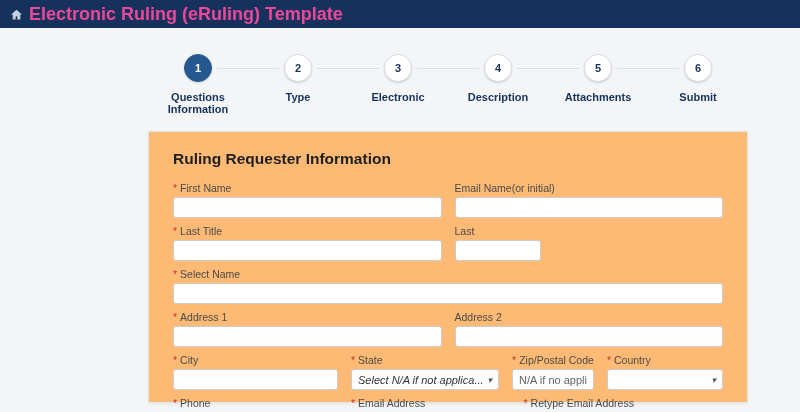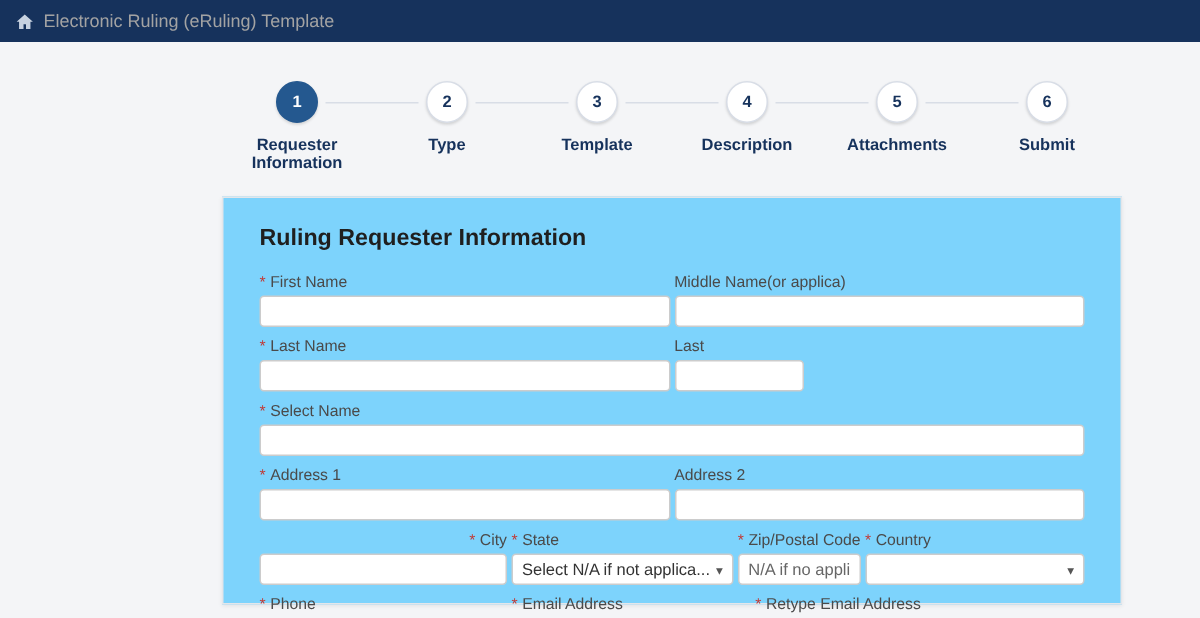--- a/index.html
+++ b/index.html
@@ -12,21 +12,21 @@
   
   .header {
     height: 28px;
     background: #16325c;
     display: flex;
     align-items: center;
     padding: 0 10px;
     gap: 6px;
   }
   .home-icon svg { width: 13px; height: 13px; fill: #c7d2e0; display: block; }
-  .header-title { color: #a3a3a3; font-size: 12px; font-weight: normal; }
+  .header-title { color: #ec4899; font-size: 18px; font-weight: bold; }
 
   
   .stepper { width: 600px; margin: 26px 0 0 148px; display: flex; }
   .step { flex: 1; display: flex; flex-direction: column; align-items: center; position: relative; cursor: pointer; }
   .step::before, .step::after { content: ""; position: absolute; top: 14px; height: 1px; background: #d8dde6; }
   .step::before { left: 0; right: calc(50% + 19px); }
   .step::after { left: calc(50% + 19px); right: 0; }
   .step:first-child::before { display: none; }
   .step:last-child::after { display: none; }
   .circle {
@@ -36,45 +36,45 @@
     display: flex; align-items: center; justify-content: center;
     box-shadow: 0 1px 2px rgba(0,0,0,0.15);
     z-index: 1;
   }
   .step.active .circle { background: #24588f; border-color: #24588f; color: #fff; }
   .step-label { margin-top: 9px; font-size: 11px; font-weight: bold; color: #16325c; text-align: center; }
 
   
   .card {
     width: 600px; margin: 16px 0 0 148px;
-    background: #7dd3fc;
+    background: #fdba74;
     border: 1px solid #e4e6ea;
     box-shadow: 0 1px 3px rgba(0,0,0,0.08);
     padding: 18px 24px;
     height: 272px;
   }
   .form-title { font-size: 15.5px; font-weight: bold; color: #1f1f1f; margin-bottom: 14px; }
 
-  .row { display: flex; gap: 3px; margin-bottom: 7px; }
+  .row { display: flex; gap: 13px; margin-bottom: 7px; }
   .field { display: flex; flex-direction: column; }
   .field label { font-size: 10.5px; color: #4a4a4a; margin-bottom: 3px; white-space: nowrap; }
   .req { color: #c23934; margin-right: 3px; }
   .input, .select {
     height: 21px; border: 1px solid #cccccc; border-radius: 3px;
     background: #fff; font-size: 11px; padding: 0 6px;
     font-family: inherit; color: #333; width: 100%;
   }
   .input::placeholder { color: #666; }
   .input-small { width: 86px; }
-  .select { display: flex; align-items: center; justify-content: space-between; cursor: pointer; }
+  .select { display: flex; align-items: center; justify-content: space-between; cursor: pointer; font-style: italic; }
   .select-text { font-size: 11px; color: #333; white-space: nowrap; overflow: hidden; }
   .chevron-icon { font-size: 9px; color: #555; margin-left: 4px; flex: 0 0 auto; }
 
   .w-full { flex: 1; }
-  .f-city  { flex: 0 0 30%; align-items: flex-end; }
+  .f-city  { flex: 0 0 30%; }
   .f-state { flex: 0 0 22%; }
   .f-zip   { flex: 0 0 14.5%; }
   .f-country { flex: 1; }
   .f-phone { flex: 0 0 30%; }
   .f-email { flex: 0 0 29%; justify-content: center; }
   .f-retype { flex: 1; }
 </style>
 </head>
 <body>
 
@@ -83,29 +83,29 @@
     <svg viewBox="0 0 24 24">
         <path d="M12 3l10 9h-3v9h-5.5v-6h-3v6H5v-9H2z"></path>
       </svg>
   </span>
   <span class="header-title">Electronic Ruling (eRuling) Template</span>
 </div>
 
 <div class="stepper">
   <div class="step active">
     <div class="circle">1</div>
-    <div class="step-label">Requester Information</div>
+    <div class="step-label">Questions Information</div>
   </div>
   <div class="step">
     <div class="circle">2</div>
     <div class="step-label">Type</div>
   </div>
   <div class="step">
     <div class="circle">3</div>
-    <div class="step-label">Template</div>
+    <div class="step-label">Electronic</div>
   </div>
   <div class="step">
     <div class="circle">4</div>
     <div class="step-label">Description</div>
   </div>
   <div class="step">
     <div class="circle">5</div>
     <div class="step-label">Attachments</div>
   </div>
   <div class="step">
@@ -116,28 +116,28 @@
 
 <div class="card">
   <div class="form-title">Ruling Requester Information</div>
 
   <div class="row">
     <div class="field w-full">
       <label><span class="req">*</span><span>First Name</span></label>
       <input class="input" value="" style="">
     </div>
     <div class="field w-full">
-      <label><span>Middle Name(or applica)</span></label>
-      <input class="input" value="" style="">
-    </div>
-  </div>
-
-  <div class="row">
-    <div class="field w-full">
-      <label><span class="req">*</span><span>Last Name</span></label>
+      <label><span>Email Name(or initial)</span></label>
+      <input class="input" value="" style="">
+    </div>
+  </div>
+
+  <div class="row">
+    <div class="field w-full">
+      <label><span class="req">*</span><span>Last Title</span></label>
       <input class="input" value="" style="">
     </div>
     <div class="field w-full">
       <label><span>Last</span></label>
       <input class="input input-small" value="" style="">
     </div>
   </div>
 
   <div class="row">
     <div class="field w-full">

